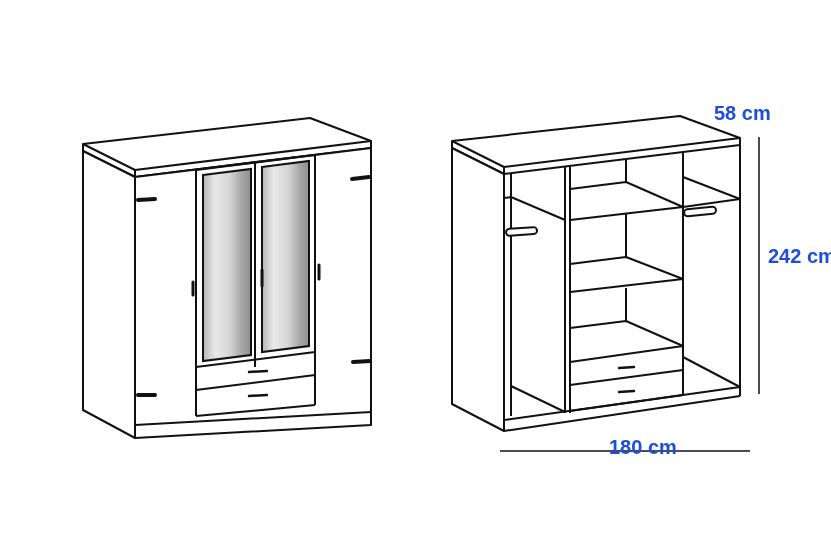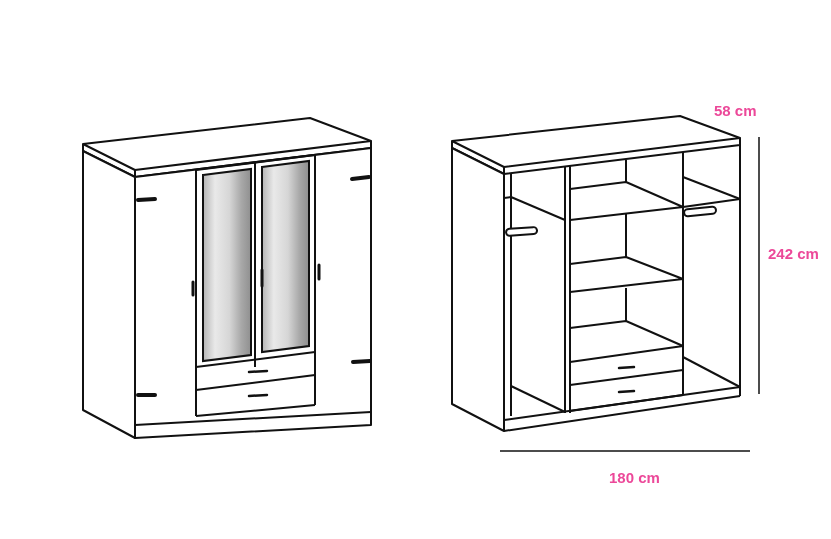--- a/index.html
+++ b/index.html
@@ -1,22 +1,22 @@
 <!DOCTYPE html>
 <html><head>
 <meta charset="utf-8">
 <style>
   html, body { margin: 0; padding: 0; background: #ffffff; }
   body { width: 831px; height: 539px; position: relative; overflow: hidden;
          font-family: "Liberation Sans", sans-serif; }
   svg { position: absolute; left: 0; top: 0; }
-  .dim-label { position: absolute; font-weight: bold; font-size: 15px; color: #ec4899; white-space: nowrap; }
+  .dim-label { position: absolute; font-weight: bold; font-size: 20px; color: #1d4ed8; white-space: nowrap; }
   #lbl-depth { left: 714px; top: 102px; }
   #lbl-height { left: 768px; top: 245px; }
-  #lbl-width { left: 609px; top: 469px; }
+  #lbl-width { left: 609px; top: 436px; }
 </style>
 </head>
 <body>
 
 <svg width="831" height="539" viewBox="0 0 831 539">
   <defs>
     <linearGradient id="mirror" x1="0" x2="1" y1="0" y2="0">
       <stop offset="0" stop-color="#b5b5b5"></stop>
       <stop offset="0.25" stop-color="#e9e9e9"></stop>
       <stop offset="0.55" stop-color="#d6d6d6"></stop>

